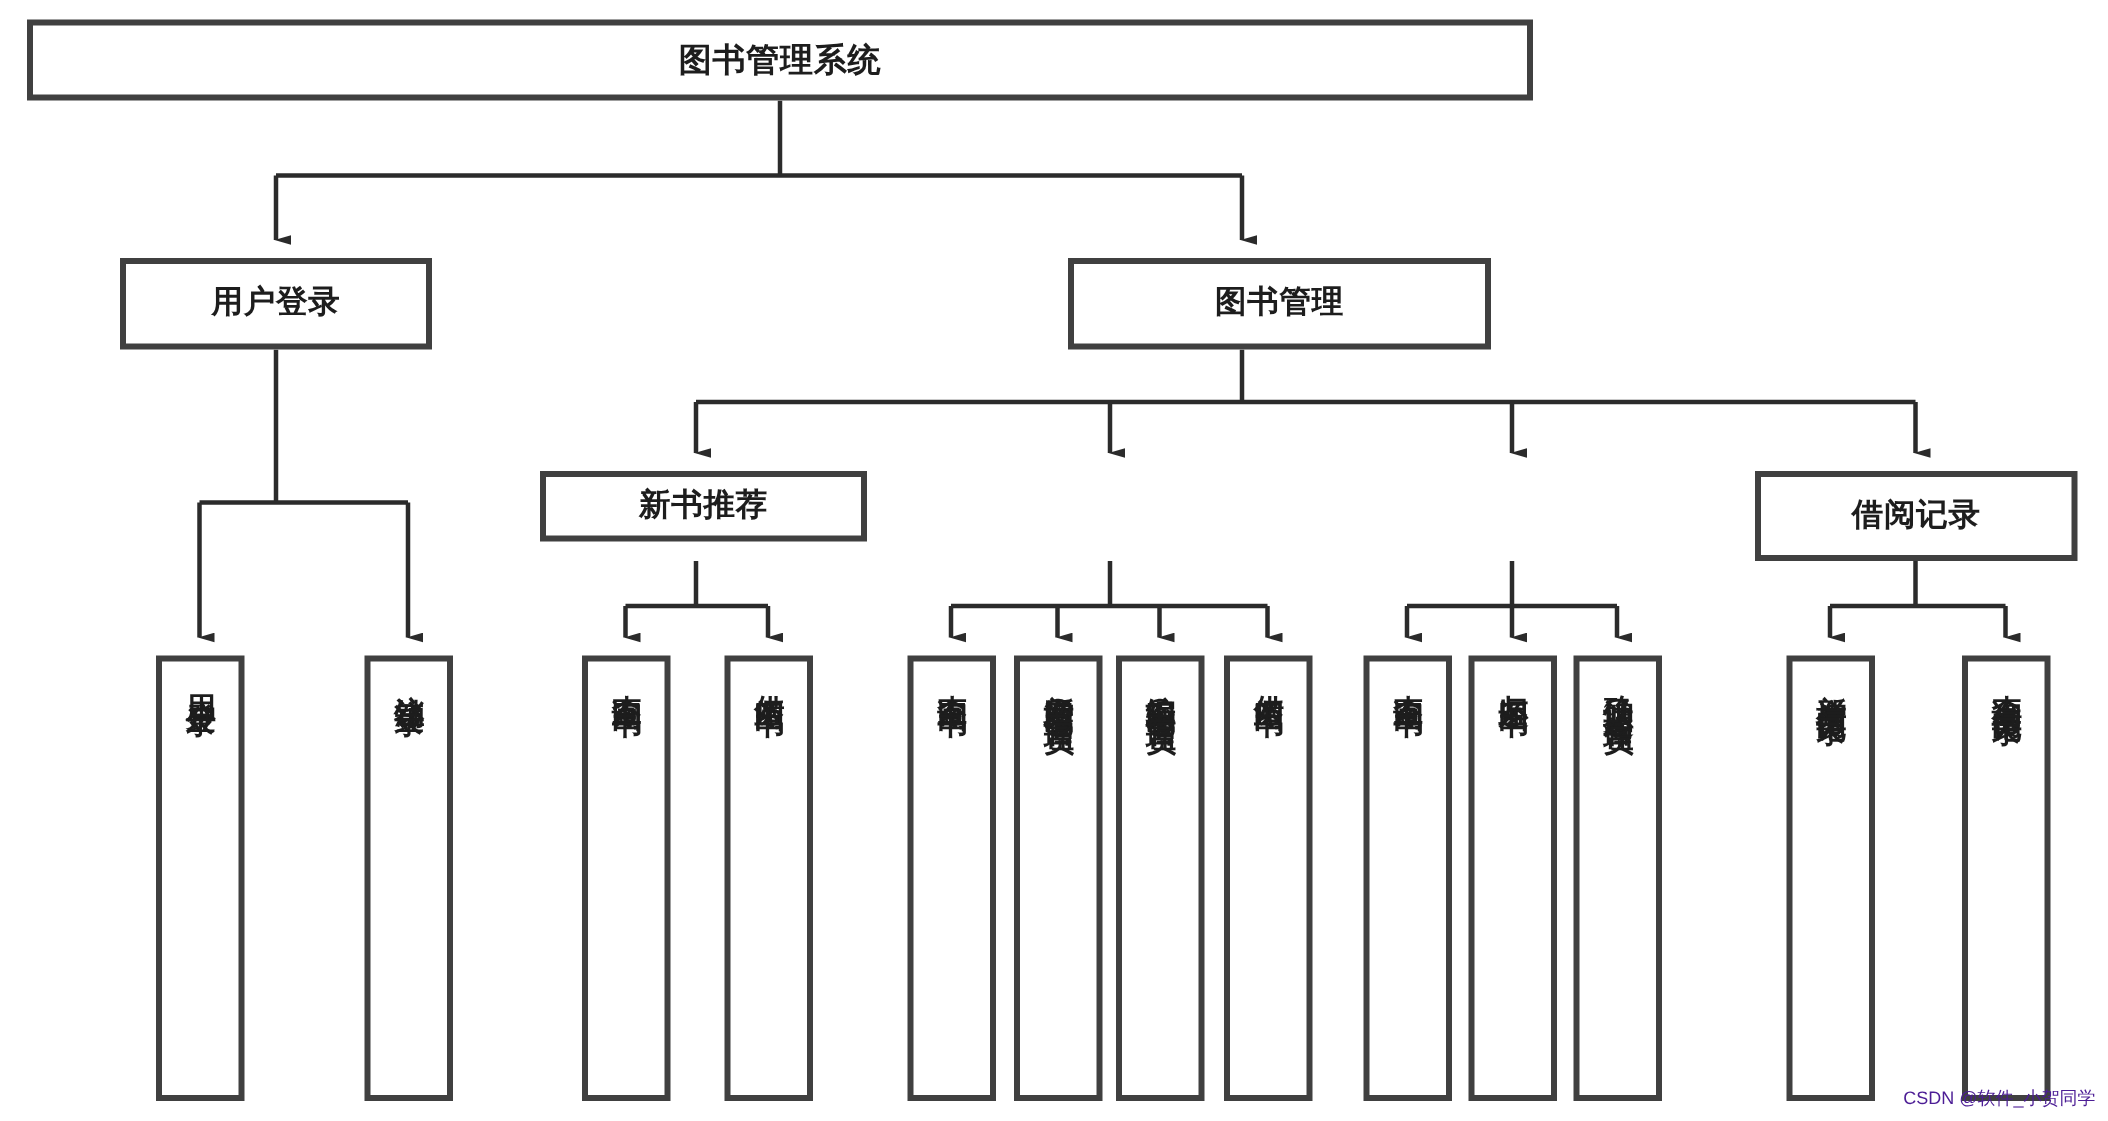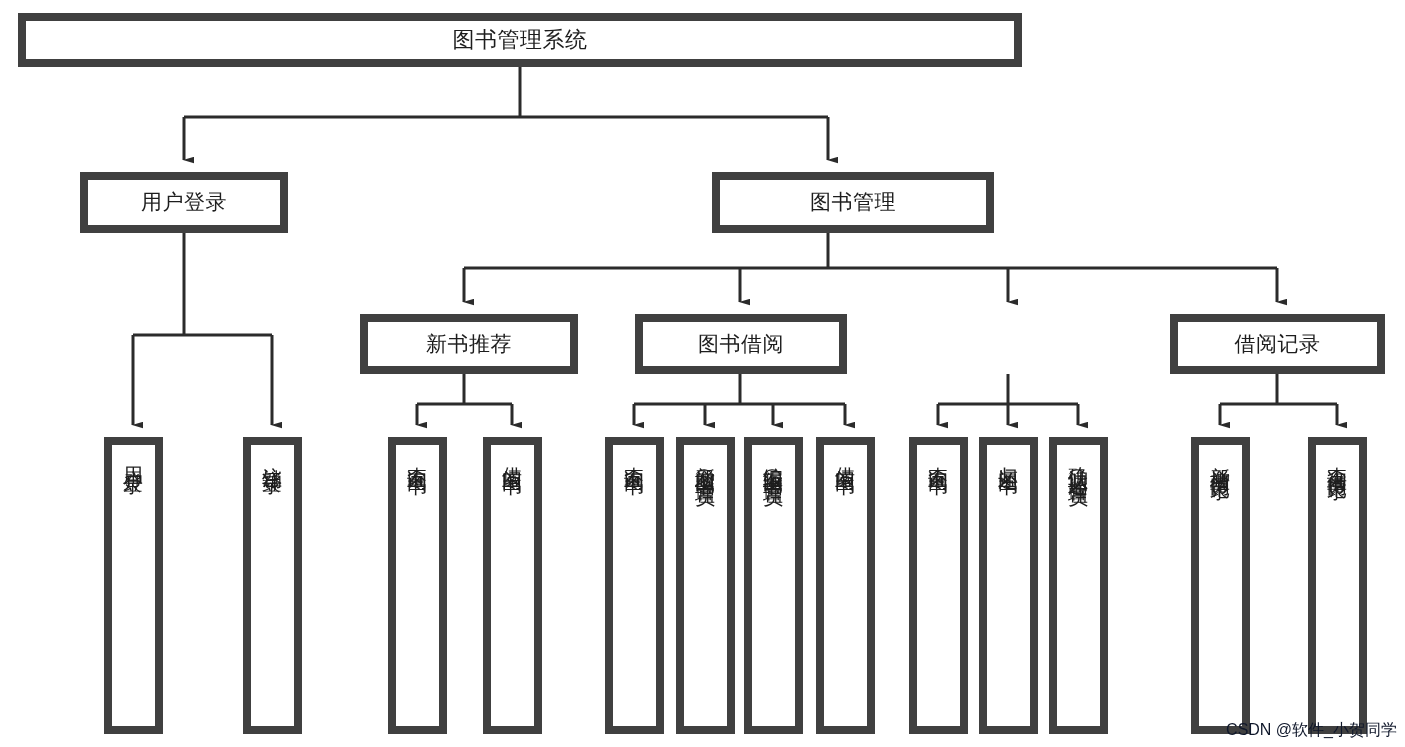--- a/index.html
+++ b/index.html
@@ -21,25 +21,26 @@
     position: absolute;
     left: 0;
     top: 0;
     width: 1405px;
     height: 747px;
   }
   .node {
     position: absolute;
     box-sizing: border-box;
     background: #ffffff;
-    border: 8px solid #404040;
+    border: 4px solid #404040;
     display: flex;
     align-items: center;
     justify-content: center;
     color: #1d1d1d;
+    font-weight: bold;
   }
   .node .label {
     text-align: center;
     line-height: 1.05;
     white-space: nowrap;
   }
   
   .node.horiz .label {
     font-size: 21px;
     letter-spacing: 0.5px;
@@ -58,22 +59,22 @@
     text-orientation: upright;
     font-size: 20px;
     line-height: 1;
     letter-spacing: 3px;
     white-space: nowrap;
   }
   #watermark {
     position: absolute;
     right: 8px;
     bottom: 6px;
-    font-size: 16px;
-    color: #0f172a;
+    font-size: 12px;
+    color: #4c1d95;
     white-space: nowrap;
     pointer-events: none;
   }
 </style>
 </head>
 <body>
 
 <div id="canvas">
 
   <svg id="wires" viewBox="0 0 1405 747" xmlns="http://www.w3.org/2000/svg">
@@ -130,25 +131,22 @@
     <span class="label">图书管理系统</span>
   </div>
 
   <div class="node horiz" style="left:80px; top:172px; width:208px; height:61px;">
     <span class="label">用户登录</span>
   </div>
   <div class="node horiz" style="left:712px; top:172px; width:282px; height:61px;">
     <span class="label">图书管理</span>
   </div>
 
-  <div class="node horiz" style="left:360px; top:314px; width:218px; height:60px;">
+  <div class="node horiz" style="left:360px; top:314px; width:218px; height:47px;">
     <span class="label">新书推荐</span>
-  </div>
-  <div class="node horiz" style="left:635px; top:314px; width:212px; height:60px;">
-    <span class="label">图书借阅</span>
   </div>
   <div class="node horiz" style="left:1170px; top:314px; width:215px; height:60px;">
     <span class="label">借阅记录</span>
   </div>
 
   <div class="node vert" style="left:104px; top:437px; width:59px; height:297px;">
     <span class="label">用户登录</span>
   </div>
   <div class="node vert" style="left:243px; top:437px; width:59px; height:297px;">
     <span class="label">注销登录</span>

